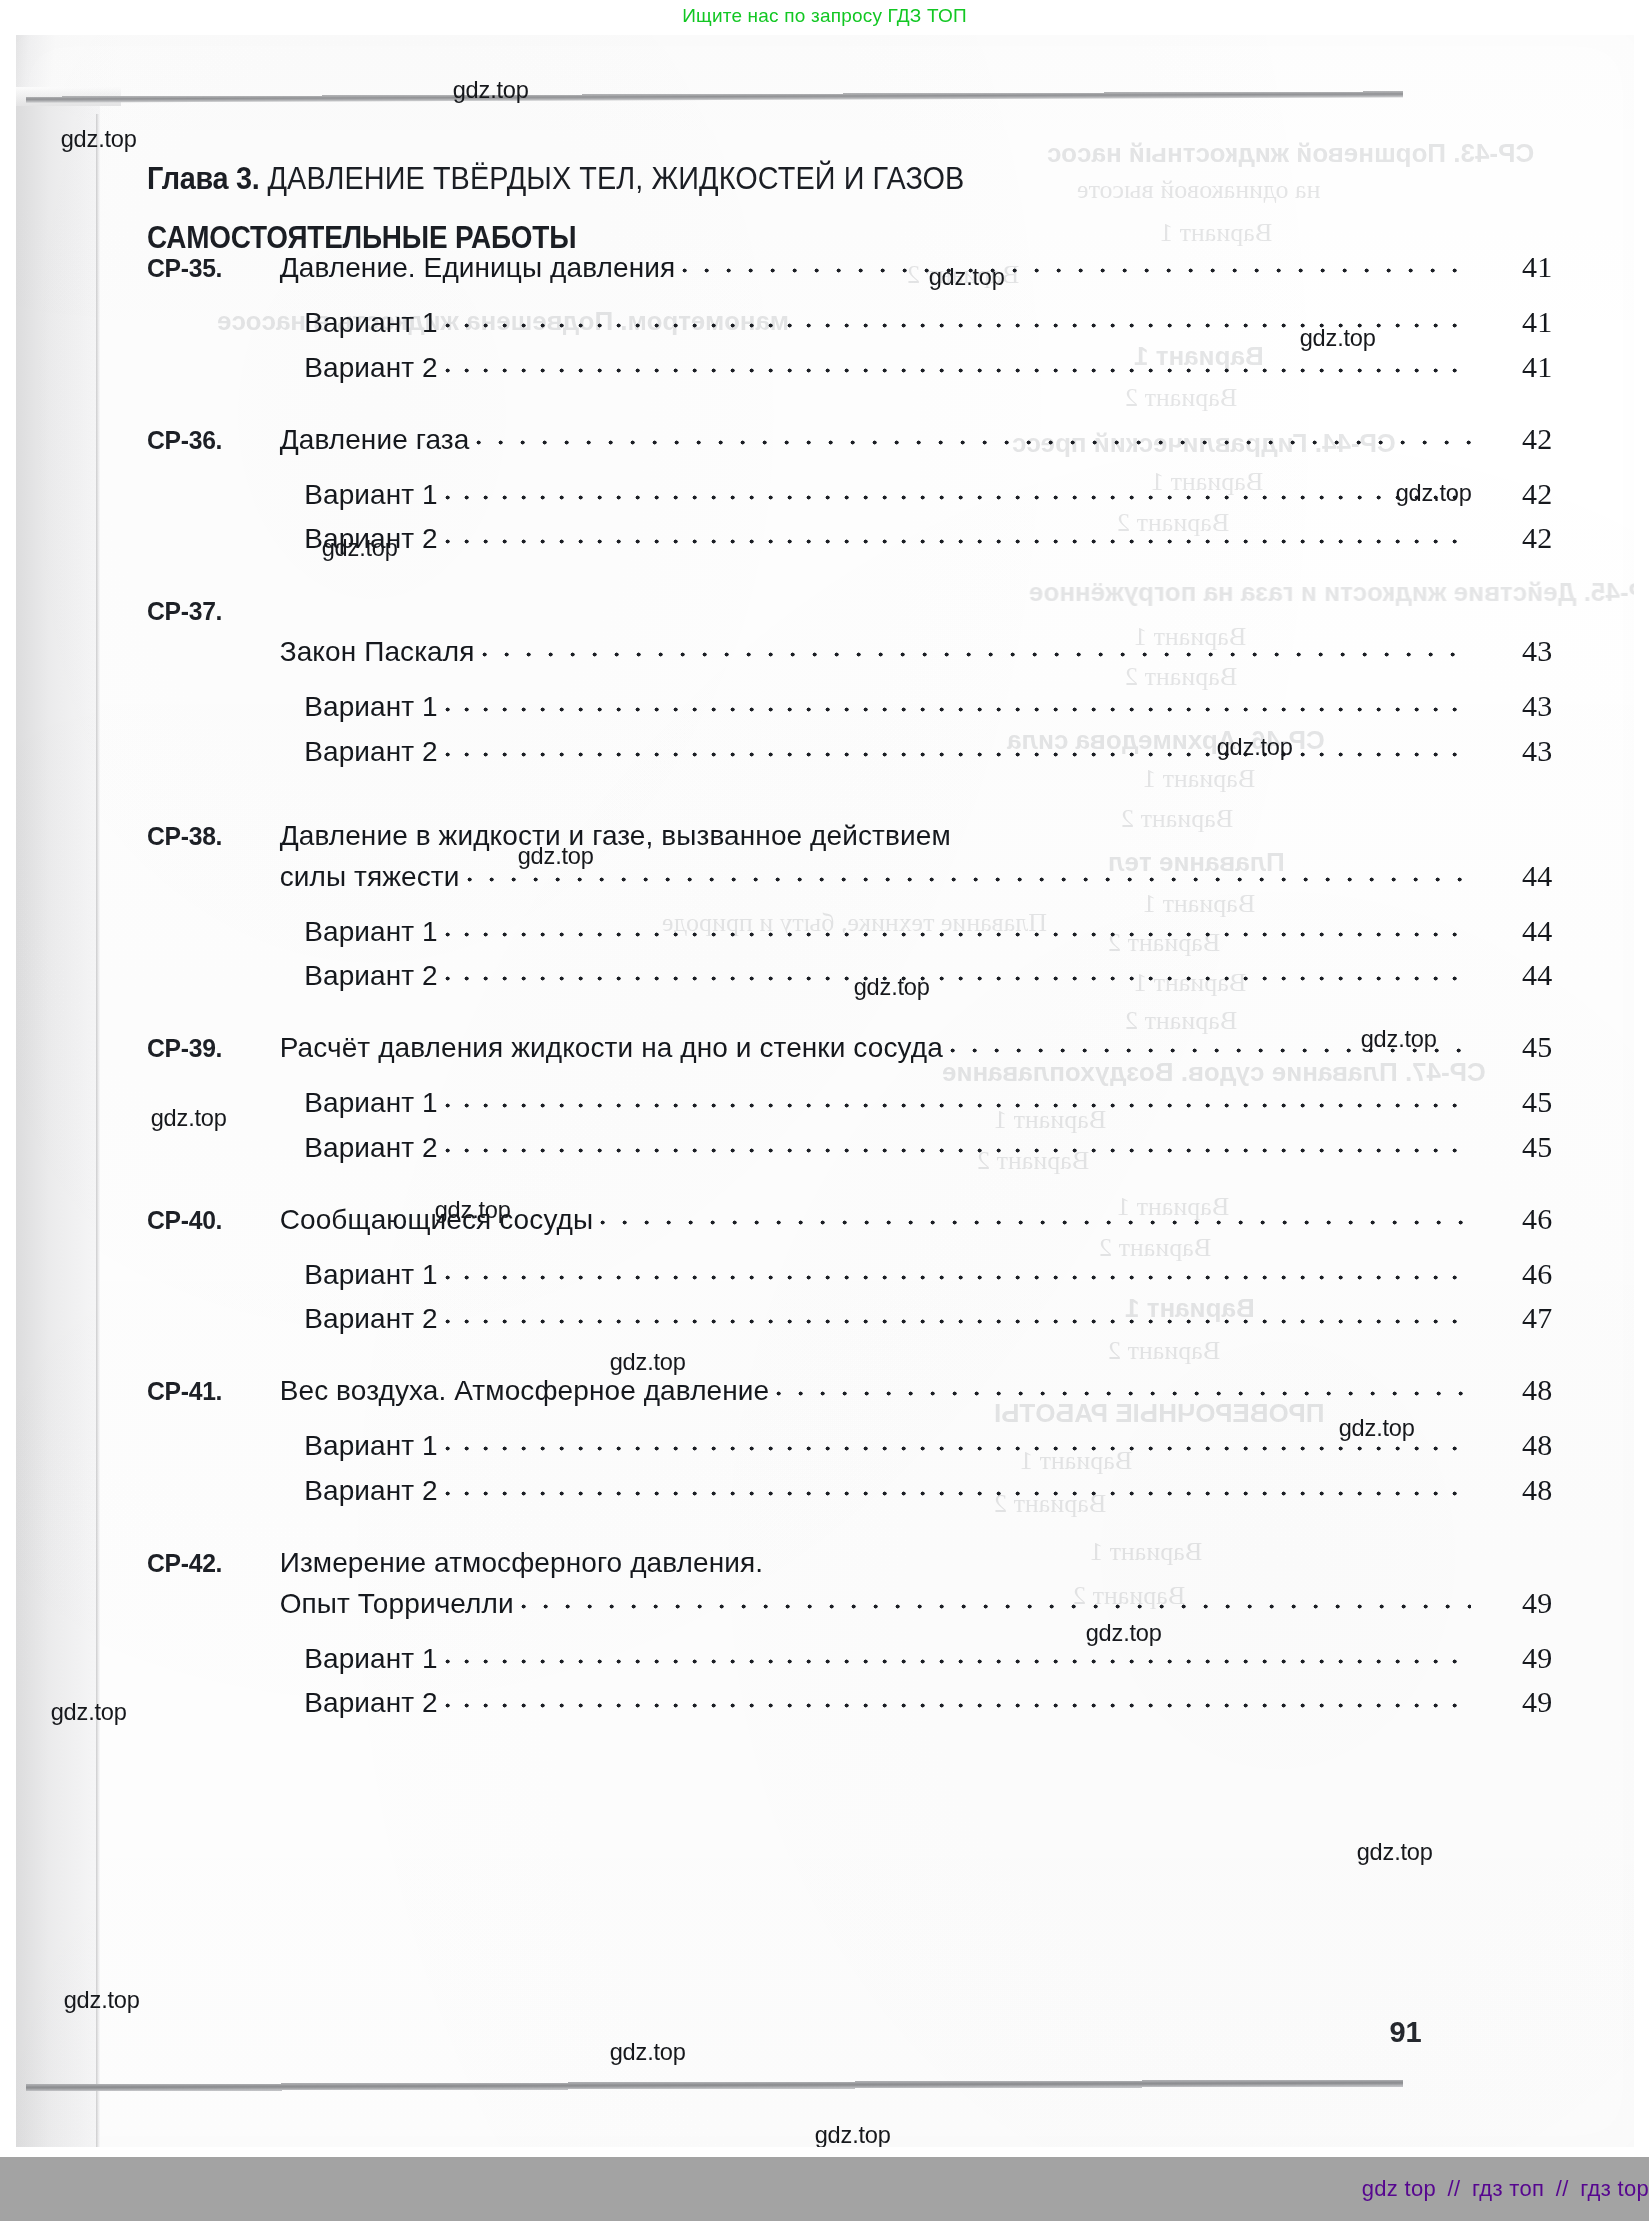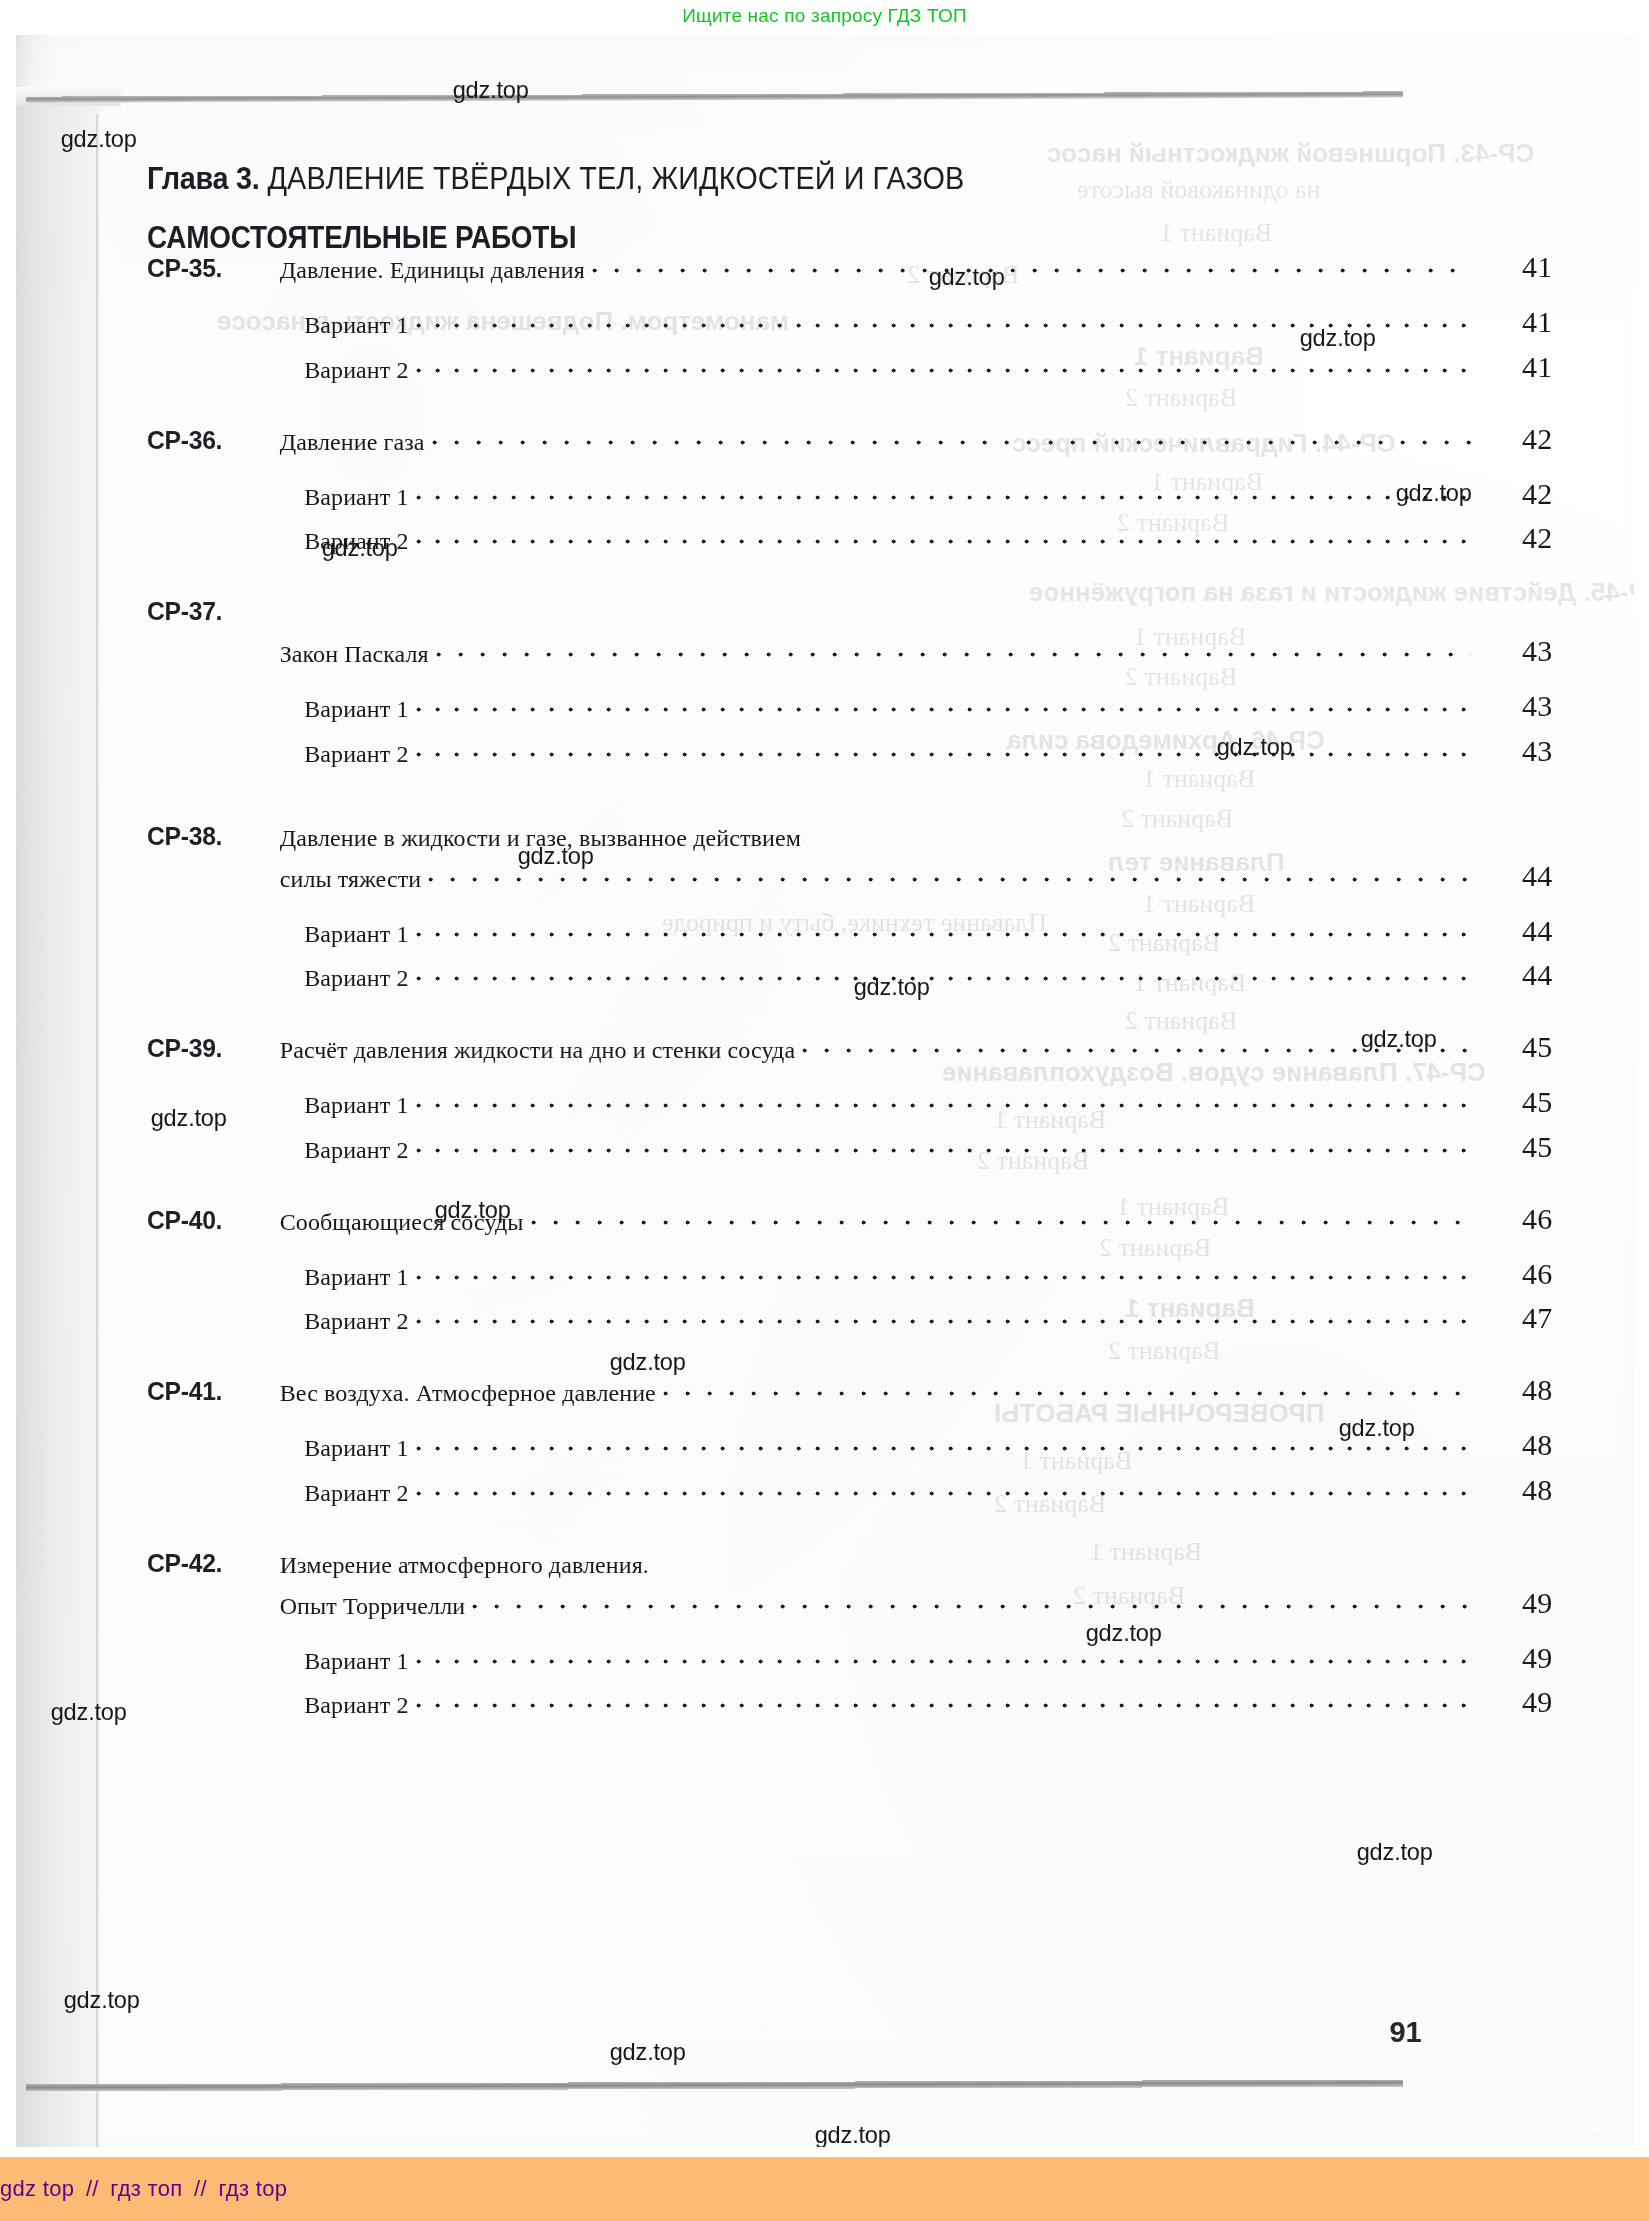--- a/index.html
+++ b/index.html
@@ -203,22 +203,22 @@
     color: #1d2026;
     letter-spacing: -0.3px;
     white-space: nowrap;
     transform: scaleX(.95);
     transform-origin: left bottom;
   }
   .col-code.blank { visibility: hidden; }
 
   .col-title {
     flex: 0 0 auto;
-    font-family: Liberation Serif, serif;
-    font-size: 24px;
+    font-family: Liberation Sans, sans-serif;
+    font-size: 28px;
     color: #15181d;
     white-space: nowrap;
     letter-spacing: 0.1px;
   }
   .col-title.variant {
     padding-left: 24.5px;
   }
 
   .leader {
     flex: 1 1 auto;
@@ -282,22 +282,22 @@
 
   
   .footer-strip {
     position: absolute;
     left: 0;
     top: 2157px;
     width: 1649px;
     height: 64px;
     display: flex;
     align-items: center;
-    justify-content: flex-start;
-    background: #fdba74;
+    justify-content: flex-end;
+    background: #a3a3a3;
     z-index: 40;
   }
   .footer-text {
     font-family: "Liberation Sans", "DejaVu Sans", sans-serif;
     font-size: 22px;
     color: #56068f;
     white-space: nowrap;
     letter-spacing: 0.3px;
   }
   .footer-text .sep { padding: 0 5.2px; }

